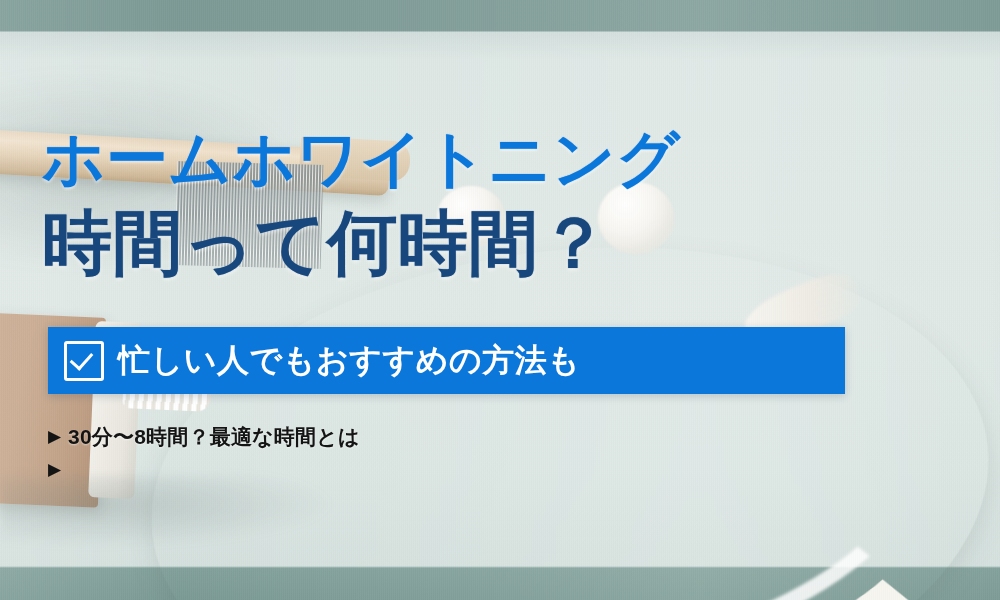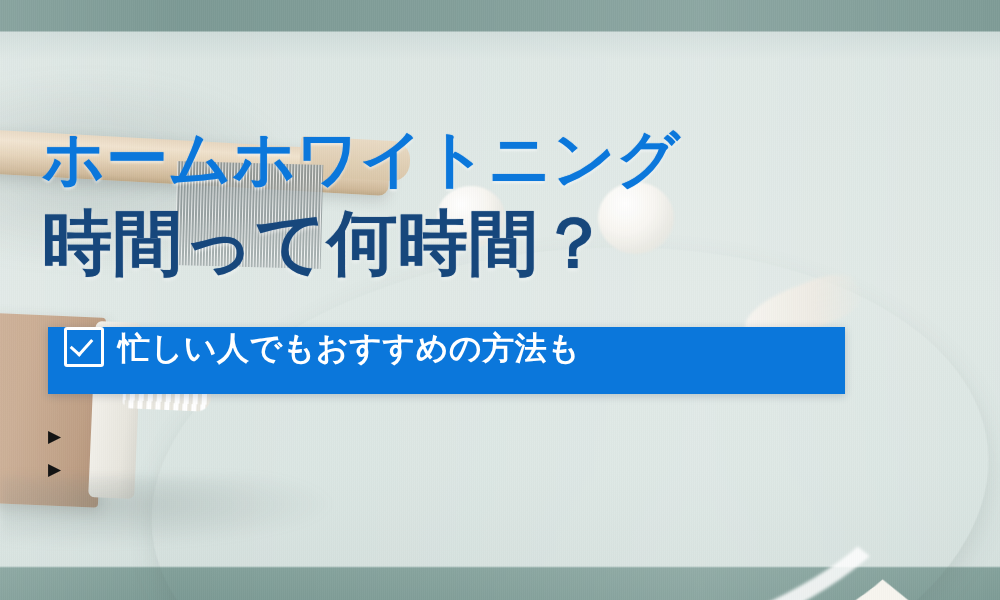--- a/index.html
+++ b/index.html
@@ -234,20 +234,21 @@
   }
 
   .banner {
     position: absolute;
     left: 48px;
     top: 327px;
     width: 797px;
     height: 67px;
     background: #0b77db;
     display: flex;
+    align-items: center;
     box-shadow: 0 2px 8px rgba(30,60,90,0.22);
   }
   .banner-check {
     width: 34px;
     height: 34px;
     margin-left: 16px;
     margin-right: 14px;
     flex: 0 0 auto;
     border: 3px solid #ffffff;
     border-radius: 3px;
@@ -328,19 +329,20 @@
   <div class="title-line title-line-2">時間って何時間？</div>
 
   <div class="banner">
     <span class="banner-check"></span>
     <span class="banner-text">忙しい人でもおすすめの方法も</span>
   </div>
 
   <div class="bullets">
     <div class="bullet-row">
       <span class="bullet-mark">▶</span>
+      <span class="bullet-text">30分〜8時間？最適な時間とは</span>
     </div>
     <div class="bullet-row">
       <span class="bullet-mark">▶</span>
     </div>
   </div>
 
 </div>
 
 </body></html>

